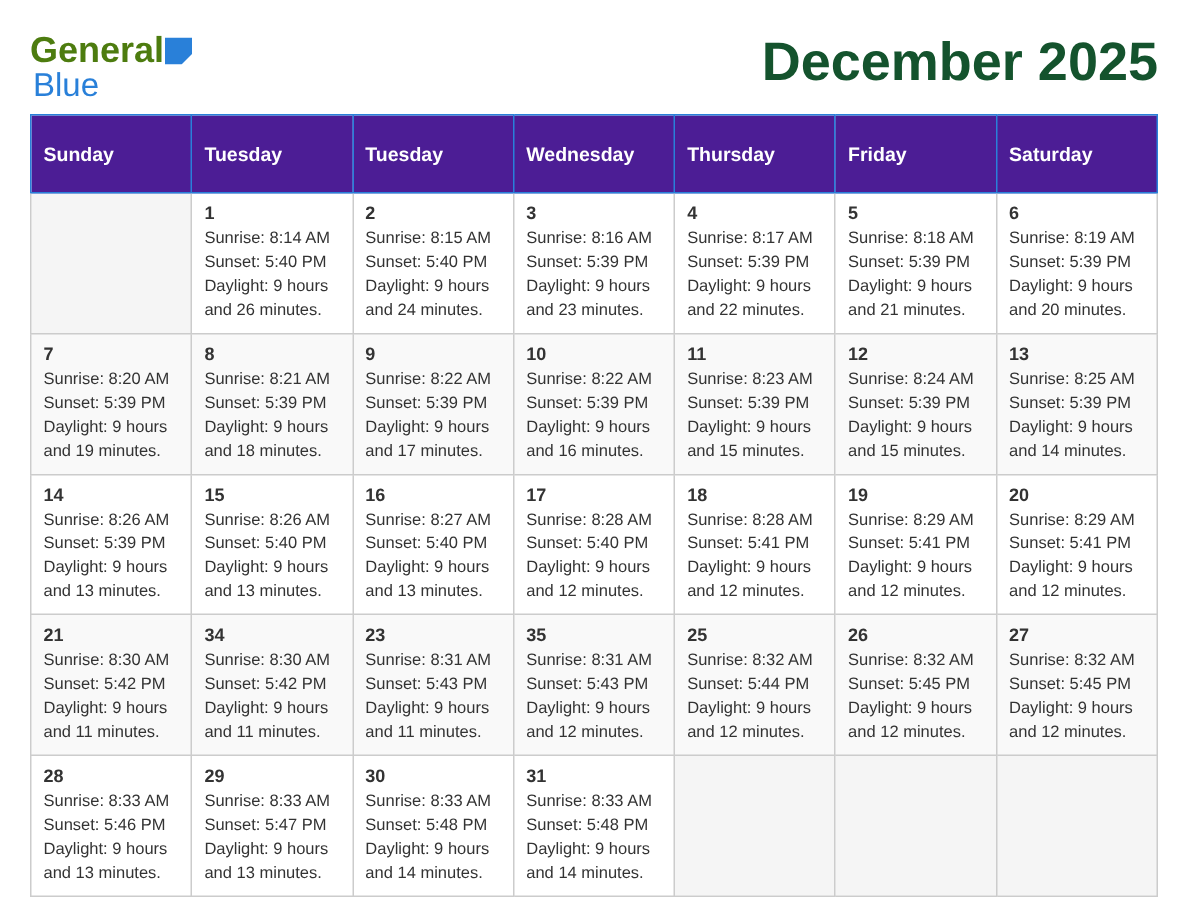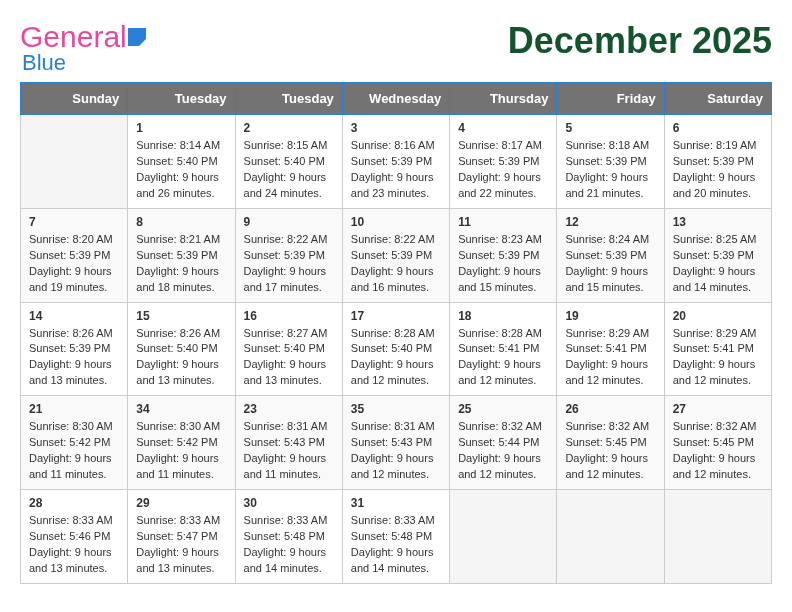--- a/index.html
+++ b/index.html
@@ -33,24 +33,24 @@
       font-size: 16px;
       color: #333;
       margin-top: 2px;
     }
     .calendar {
       width: 100%;
       border-collapse: collapse;
       border: 1px solid #ccc;
     }
     .calendar th {
-      background-color: #737373;
+      background-color: #4c1d95;
       color: #fff;
-      text-align: right;
-      padding: 8px 8px;
+      text-align: left;
+      padding: 18px 8px;
       font-size: 13px;
       font-weight: bold;
       border: 1px solid #2980d9;
     }
     .calendar td {
       vertical-align: top;
       padding: 6px 8px;
       border: 1px solid #ccc;
       font-size: 11px;
       color: #333;
@@ -74,21 +74,21 @@
     .empty-cell {
       background: #f5f5f5 !important;
     }
   </style>
 </head>
 <body>
 
 <div class="header">
   <div class="logo">
     <div style="display:flex; align-items:center;">
-      <span style="font-size:30px; font-weight:normal; color:#ec4899;">General</span>
+      <span style="font-size:24px; font-weight:bold; color:#4d7c0f;">General</span>
       <svg width="18" height="18" viewBox="0 0 18 18" style="margin: 0 1px;">
         <polygon points="0,0 18,0 18,11 11,18 0,18" fill="#2980d9"></polygon>
       </svg>
     </div>
     <span style="font-size:22px; font-weight:normal; color:#2980d9; margin-top:-4px; padding-left:2px;">Blue</span>
   </div>
   <div class="title-block">
     <div class="month-title">December 2025</div>
   </div>
 </div>

